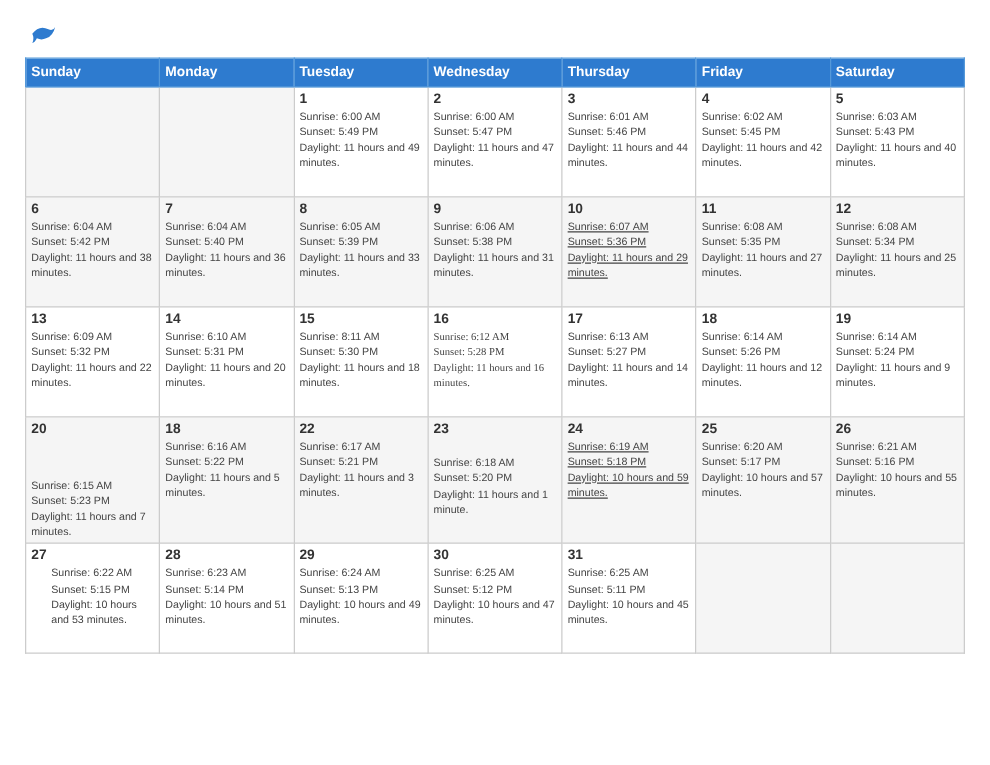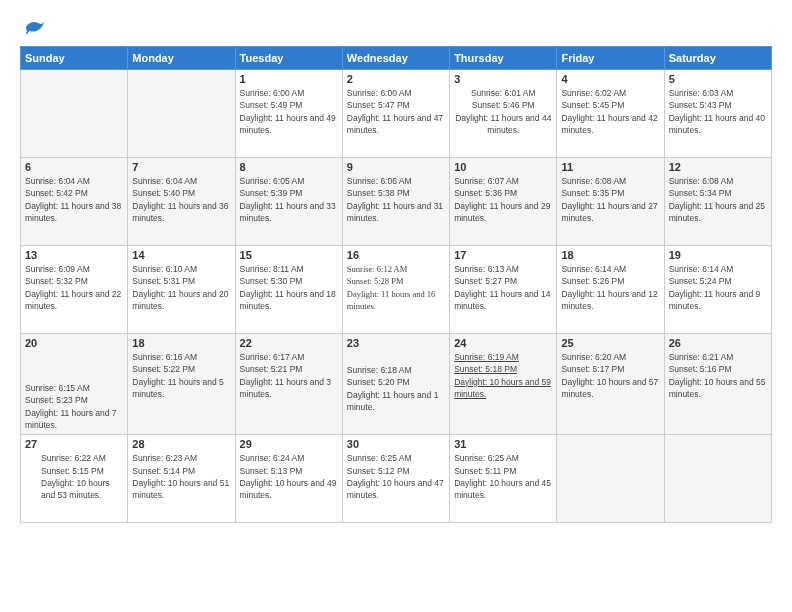--- a/index.html
+++ b/index.html
@@ -160,21 +160,21 @@
 Daylight: 11 hours and 49 minutes.</div>
           </td>
           <td>
             <span class="day-number">2</span>
             <div class="day-info" style="white-space: pre-line;">Sunrise: 6:00 AM
 Sunset: 5:47 PM
 Daylight: 11 hours and 47 minutes.</div>
           </td>
           <td>
             <span class="day-number">3</span>
-            <div class="day-info" style="white-space: pre-line; text-align: center;">Sunrise: 6:01 AM
+            <div class="day-info" style="white-space: pre-line;">Sunrise: 6:01 AM
 Sunset: 5:46 PM
 Daylight: 11 hours and 44 minutes.</div>
           </td>
           <td>
             <span class="day-number">4</span>
             <div class="day-info" style="white-space: pre-line;">Sunrise: 6:02 AM
 Sunset: 5:45 PM
 Daylight: 11 hours and 42 minutes.</div>
           </td>
           <td>
@@ -204,21 +204,21 @@
 Daylight: 11 hours and 33 minutes.</div>
           </td>
           <td>
             <span class="day-number">9</span>
             <div class="day-info" style="white-space: pre-line;">Sunrise: 6:06 AM
 Sunset: 5:38 PM
 Daylight: 11 hours and 31 minutes.</div>
           </td>
           <td>
             <span class="day-number">10</span>
-            <div class="day-info" style="white-space: pre-line;">Sunrise: 6:07 AM
+            <div class="day-info" style="white-space: pre-line; text-decoration: underline;">Sunrise: 6:07 AM
 Sunset: 5:36 PM
 Daylight: 11 hours and 29 minutes.</div>
           </td>
           <td>
             <span class="day-number">11</span>
             <div class="day-info" style="white-space: pre-line;">Sunrise: 6:08 AM
 Sunset: 5:35 PM
 Daylight: 11 hours and 27 minutes.</div>
           </td>
           <td>

